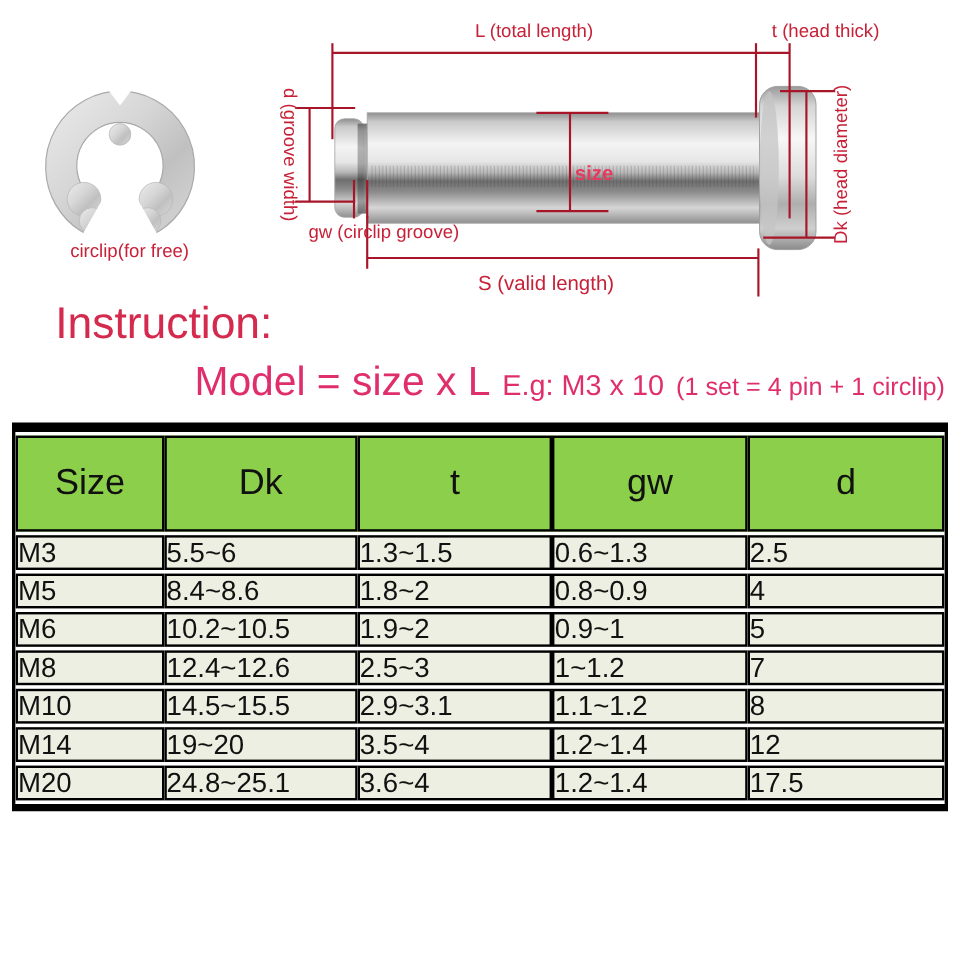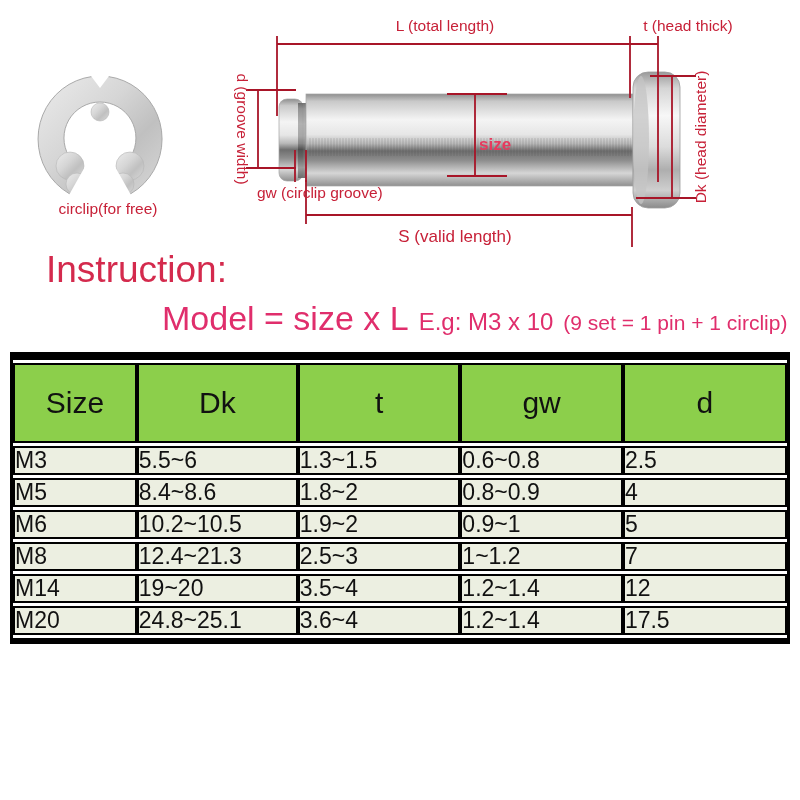--- a/index.html
+++ b/index.html
@@ -133,21 +133,21 @@
   <text class="size-label" x="479" y="150">size</text>
   <text class="dlabel" x="257" y="198">gw (circlip groove)</text>
   <text class="dlabel dlabel-lg" x="455" y="242" text-anchor="middle">S (valid length)</text>
 </svg>
 
 <div class="instruction-heading">Instruction:</div>
 
 <div class="model-line">
   <span class="model-formula">Model = size x L</span>
   <span class="model-example">E.g: M3 x 10</span>
-  <span class="model-example-note">(9 set = 1 pin + 1 circlip)</span>
+  <span class="model-example-note">(1 set = 4 pin + 1 circlip)</span>
 </div>
 
 <div class="table-wrap">
   <table class="spec">
     <colgroup>
       <col style="width:16%">
         <col style="width:20.8%">
         <col style="width:21%">
       <col style="width:21%">
         <col style="width:21.2%">
@@ -159,43 +159,50 @@
           <th>t</th>
           <th>gw</th>
           <th>d</th>
         </tr>
     </thead>
     <tbody>
         <tr>
           <td>M3</td>
           <td>5.5~6</td>
           <td>1.3~1.5</td>
-          <td>0.6~0.8</td>
+          <td>0.6~1.3</td>
           <td>2.5</td>
         </tr>
         <tr>
           <td>M5</td>
           <td>8.4~8.6</td>
           <td>1.8~2</td>
           <td>0.8~0.9</td>
           <td>4</td>
         </tr>
         <tr>
           <td>M6</td>
           <td>10.2~10.5</td>
           <td>1.9~2</td>
           <td>0.9~1</td>
           <td>5</td>
         </tr>
         <tr>
           <td>M8</td>
-          <td>12.4~21.3</td>
+          <td>12.4~12.6</td>
           <td>2.5~3</td>
           <td>1~1.2</td>
           <td>7</td>
+        </tr>
+        <tr>
+          <td>M10</td>
+          <td>14.5~15.5</td>
+          <td>2.9~3.1</td>
+          <td>1.1~1.2</td>
+          <td>8</td>
         </tr>
         <tr>
           <td>M14</td>
           <td>19~20</td>
           <td>3.5~4</td>
           <td>1.2~1.4</td>
           <td>12</td>
         </tr>
         <tr>
           <td>M20</td>

